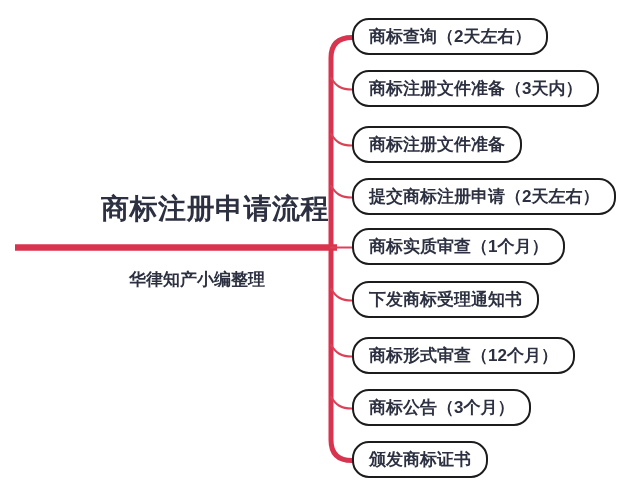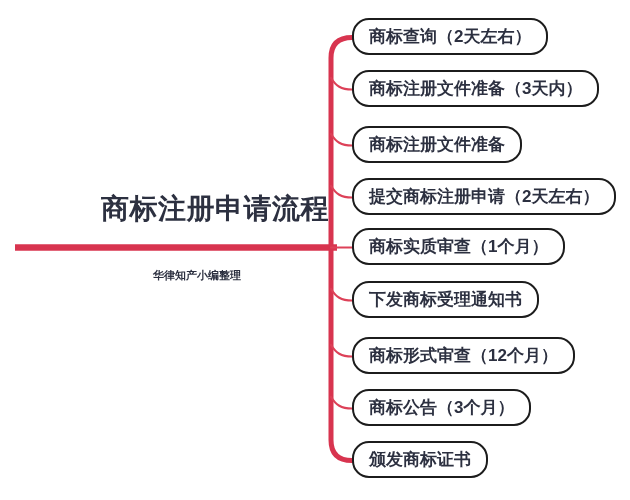--- a/index.html
+++ b/index.html
@@ -25,21 +25,21 @@
     position:absolute;left:0;top:190px;width:336px;
     text-align:center;
     font-size:28px;font-weight:800;
     color:var(--text-dark);
     letter-spacing:0.5px;
     white-space:nowrap;
   }
   .sub-title{
     position:absolute;left:0;top:268px;width:300px;
     text-align:center;
-    font-size:11px;font-weight:700;
+    font-size:17px;font-weight:700;
     color:var(--text-dark);
     white-space:nowrap;
   }
   .connector-layer{
     position:absolute;left:0;top:0;width:630px;height:500px;
     pointer-events:none;
   }
   .trunk{stroke:var(--accent-red);stroke-width:5;fill:none;stroke-linecap:round;}
   .underline{stroke:var(--accent-red);stroke-width:6.5;fill:none;}
   .branch{stroke:var(--branch-red);stroke-width:2.2;fill:none;stroke-linecap:round;}

